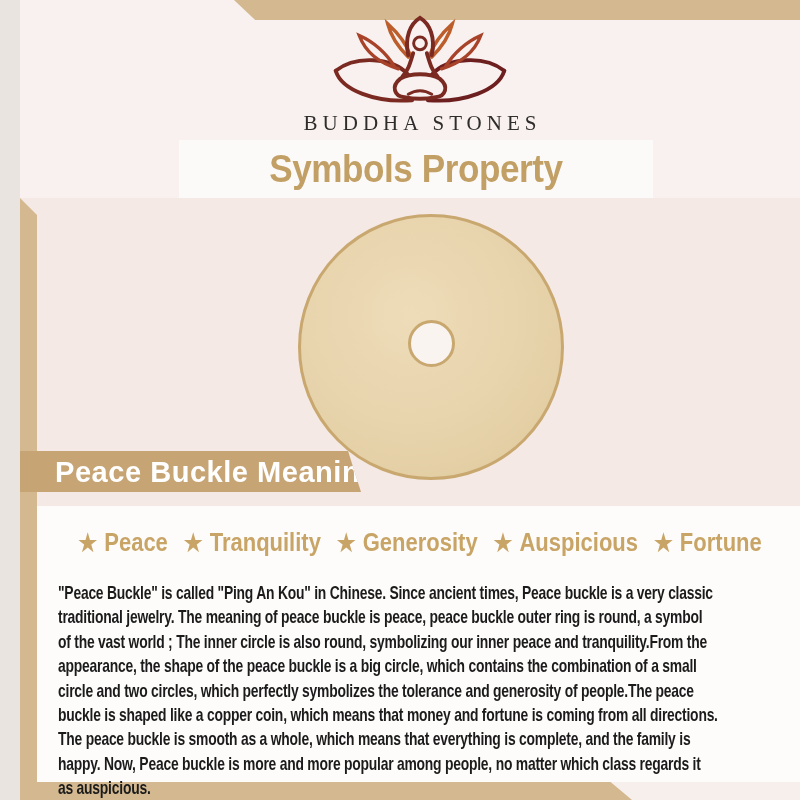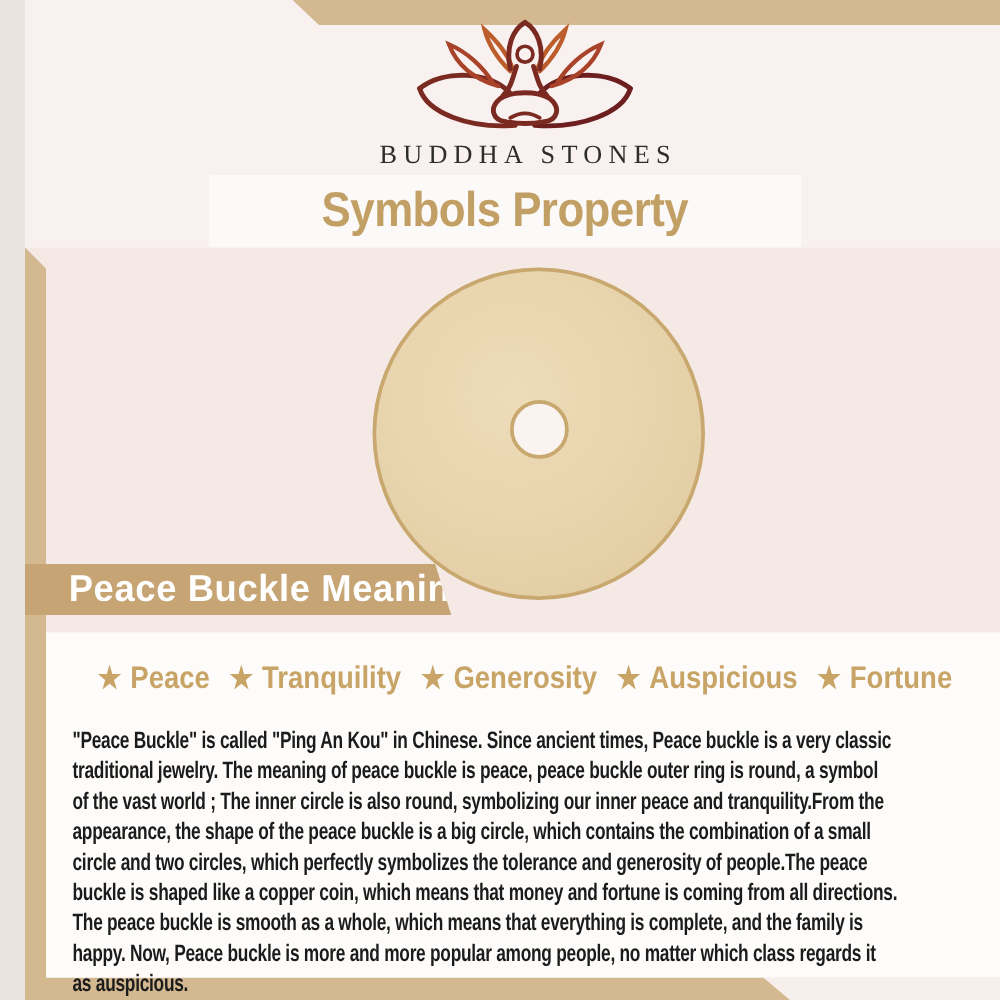--- a/index.html
+++ b/index.html
@@ -18,21 +18,21 @@
   .strip-right{position:absolute;left:782px;top:0;width:18px;height:598px;background:#d3b890;
     clip-path:polygon(0 0,100% 0,100% 95.6%,45% 100%,0 95.2%);}
   .strip-left{position:absolute;left:0;top:198px;width:17px;height:602px;background:#d3b890;
     clip-path:polygon(0 0,100% 17px,100% 100%,0 100%);}
   
   .logo{position:absolute;left:300px;top:12px;width:200px;height:98px;}
   .brand-name{position:absolute;left:0;top:111px;width:800px;text-align:center;
     font-family:"Liberation Serif",serif;font-size:21px;color:#2f2d2c;
     letter-spacing:5px;padding-left:5px;box-sizing:border-box;}
   
-  .title-banner{position:absolute;left:147px;top:140px;width:474px;height:58px;background:#fcfaf9;
+  .title-banner{position:absolute;left:159px;top:140px;width:474px;height:58px;background:#fcfaf9;
     display:flex;align-items:center;justify-content:center;}
   .title-text{font-size:39px;font-weight:700;color:#c2a065;letter-spacing:-0.5px;
     transform:scaleX(0.9);white-space:nowrap;}
   
   .donut{position:absolute;left:278px;top:214px;width:266px;height:266px;border-radius:50%;
     border:3px solid #c9a870;box-sizing:border-box;
     background:radial-gradient(circle at 42% 38%,#eedcb9 0%,#e7d3ab 55%,#dfc99c 100%);}
   .donut-hole{position:absolute;left:50%;top:48.5%;width:47px;height:47px;margin:-23.5px 0 0 -23.5px;
     border-radius:50%;background:#faf4f1;border:3px solid #c9a870;box-sizing:border-box;}
   

